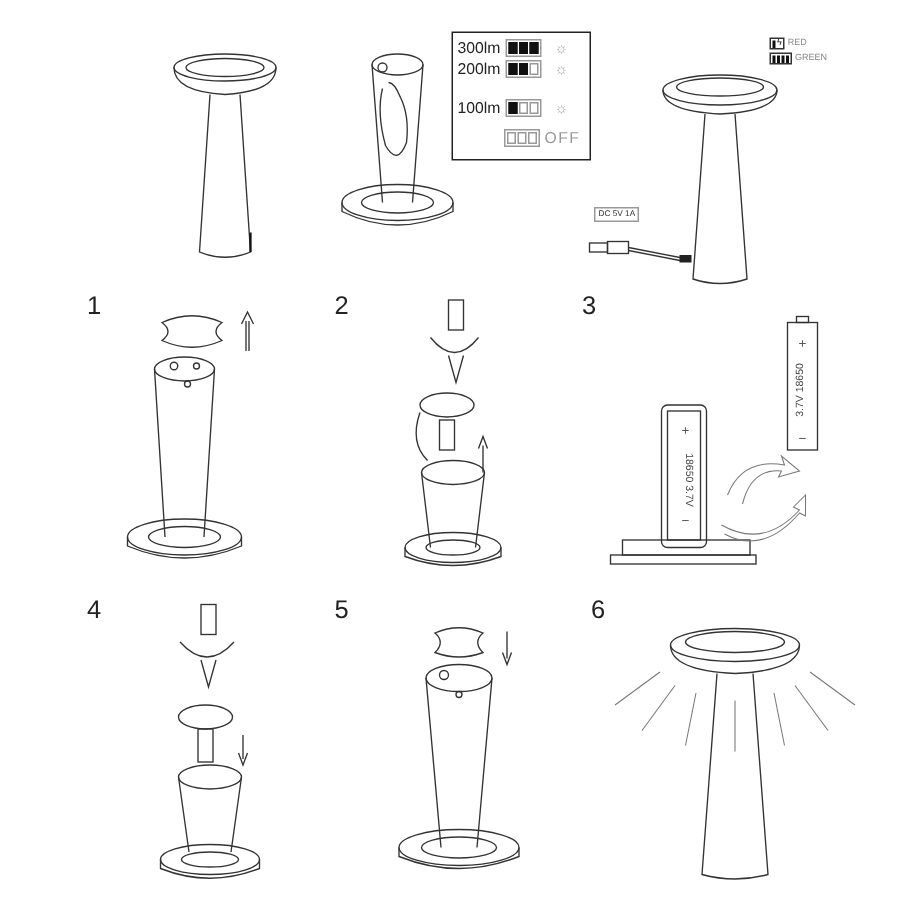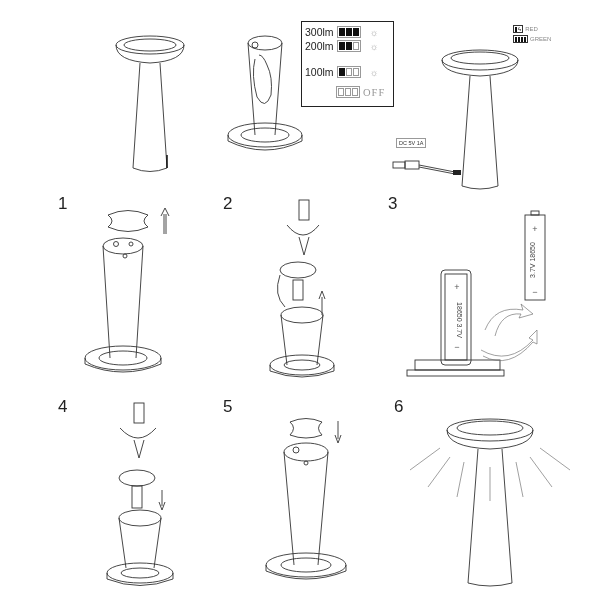--- a/index.html
+++ b/index.html
@@ -7,21 +7,21 @@
   .step-num{position:absolute;font-size:17px;color:#222;font-family:"Liberation Sans",sans-serif;}
   svg{position:absolute;overflow:visible;}
   svg .ln{fill:none;stroke:#333;stroke-width:0.9;}
   svg .lt{fill:none;stroke:#777;stroke-width:0.7;}
   .legend-box{position:absolute;left:301px;top:21px;width:91px;height:84px;border:1px solid #222;background:#fff;}
   .lrow{position:absolute;left:3px;font-size:10.5px;color:#222;display:flex;align-items:center;gap:3px;}
   .bars{display:inline-flex;border:1px solid #999;padding:1px;gap:1px;}
   .bars span{display:inline-block;width:6px;height:8px;border:1px solid #999;box-sizing:border-box;background:#fff;}
   .bars span.on{background:#111;border-color:#111;}
   .sun{color:#aaa;font-size:10px;margin-left:6px;}
-  .off{color:#999;font-size:10.5px;letter-spacing:1px;font-family:Liberation Serif, serif;}
+  .off{color:#999;font-size:10.5px;letter-spacing:1px;}
   .charge{position:absolute;left:513px;top:24px;font-size:6px;color:#888;}
   .charge .row{display:flex;align-items:center;gap:2px;height:10px;}
   .cbat{display:inline-flex;gap:1px;border:1px solid #333;padding:0 1px;height:6px;align-items:center;}
   .cbat i{display:inline-block;width:2px;height:5px;background:#111;}
   .dc-label{position:absolute;left:396px;top:138px;font-size:5.5px;border:1px solid #999;padding:1px 2px;color:#333;background:#fff;}
 </style>
 </head>
 <body>
 
 <svg style="left:95px;top:25px;" width="110" height="155" viewBox="0 0 110 155">

